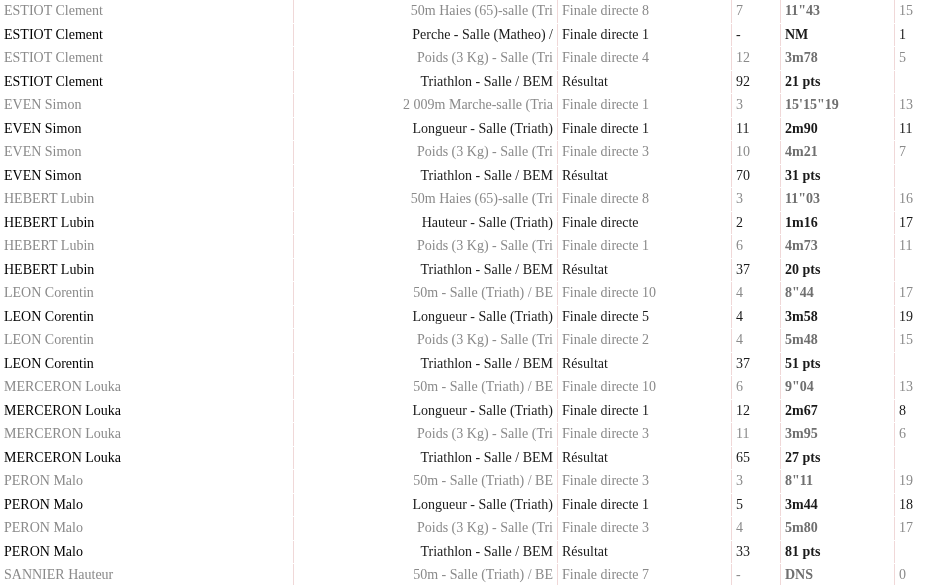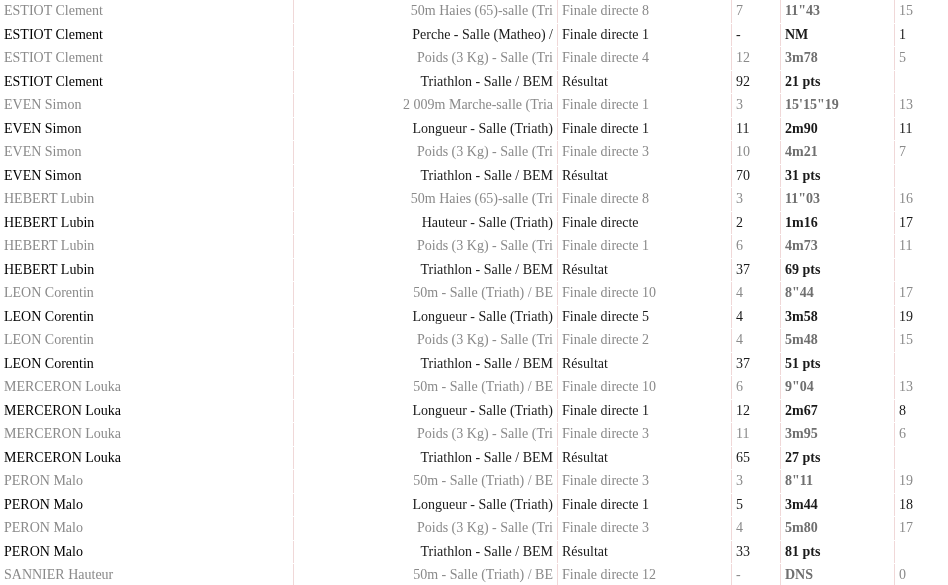--- a/index.html
+++ b/index.html
@@ -139,21 +139,21 @@
         <td class="c-round">Finale directe 1</td>
         <td class="c-rank">6</td>
         <td class="c-perf">4m73</td>
         <td class="c-points">11</td>
       </tr>
       <tr class="strong">
         <td class="c-athlete">HEBERT Lubin</td>
         <td class="c-event">Triathlon - Salle / BEM</td>
         <td class="c-round">Résultat</td>
         <td class="c-rank">37</td>
-        <td class="c-perf">69 pts</td>
+        <td class="c-perf">20 pts</td>
         <td class="c-points"></td>
       </tr>
       <tr class="dim">
         <td class="c-athlete">LEON Corentin</td>
         <td class="c-event">50m - Salle (Triath) / BE</td>
         <td class="c-round">Finale directe 10</td>
         <td class="c-rank">4</td>
         <td class="c-perf">8"44</td>
         <td class="c-points">17</td>
       </tr>
@@ -241,19 +241,19 @@
         <td class="c-athlete">PERON Malo</td>
         <td class="c-event">Triathlon - Salle / BEM</td>
         <td class="c-round">Résultat</td>
         <td class="c-rank">33</td>
         <td class="c-perf">81 pts</td>
         <td class="c-points"></td>
       </tr>
       <tr class="dim">
         <td class="c-athlete">SANNIER Hauteur</td>
         <td class="c-event">50m - Salle (Triath) / BE</td>
-        <td class="c-round">Finale directe 12</td>
+        <td class="c-round">Finale directe 7</td>
         <td class="c-rank">-</td>
         <td class="c-perf">DNS</td>
         <td class="c-points">0</td>
       </tr>
     </tbody>
 </table>
 
 </body></html>

